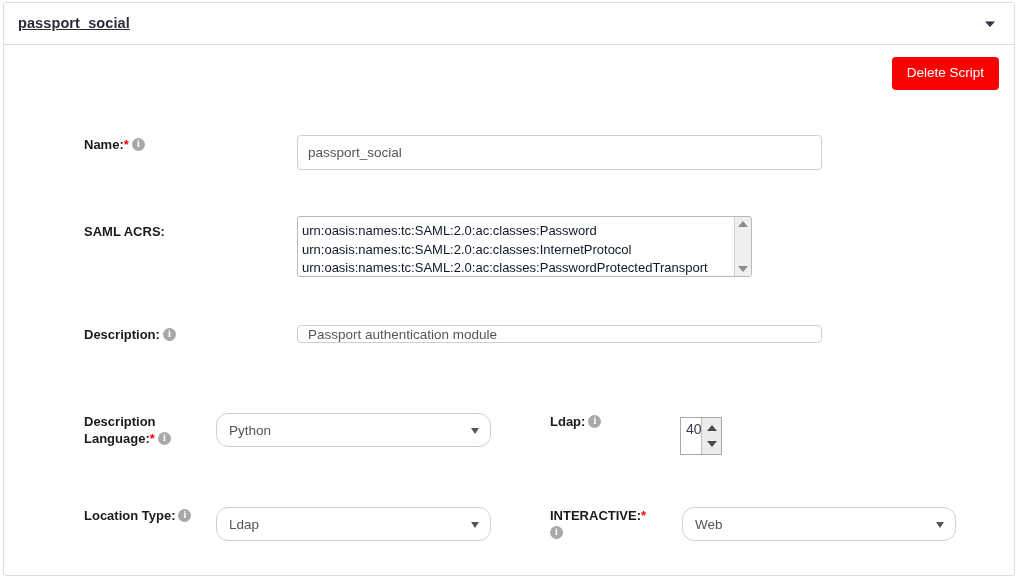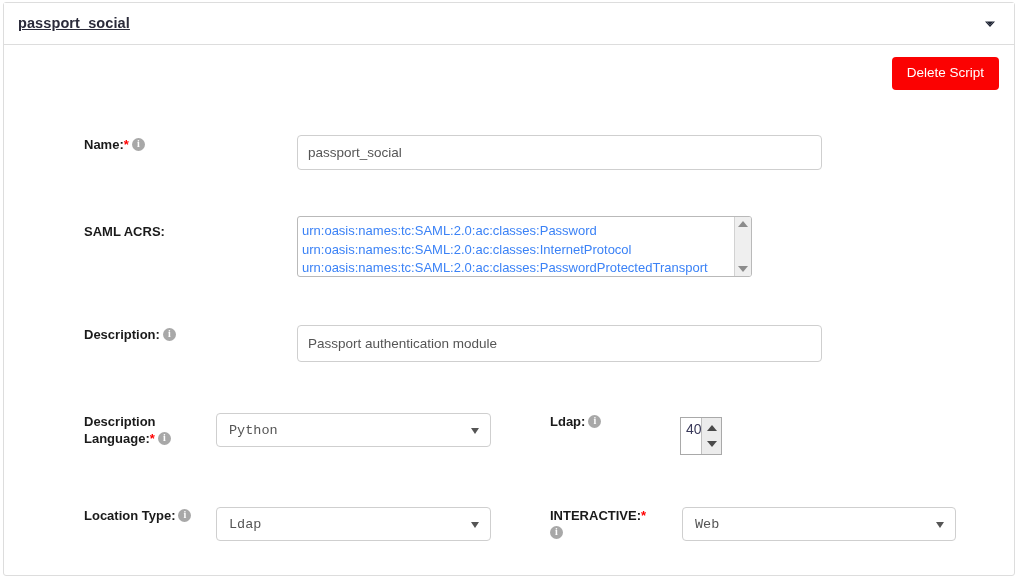--- a/index.html
+++ b/index.html
@@ -147,21 +147,21 @@
     overflow: hidden;
   }
   .ta-text {
     position: absolute;
     left: 0; top: 0;
     right: 17px;
     bottom: 0;
     padding: 5px 2px 0 4px;
     font-family: "Liberation Sans", sans-serif;
     font-size: 13px;
-    color: #3b82f6;
+    color: #0f172a;
     line-height: 18.5px;
     white-space: nowrap;
     overflow: hidden;
   }
   .ta-scroll {
     position: absolute;
     right: 0; top: 0; bottom: 0;
     width: 16px;
     background: #efefef;
     border-left: 1px solid #d2d2d2;
@@ -181,23 +181,23 @@
   .ta-scroll .arr.dn {
     bottom: 4px;
     border-top: 6px solid #8c8c8c;
   }
 
   
   .sel {
     position: absolute;
     box-sizing: border-box;
     border: 1px solid #cfcfcf;
-    border-radius: 4px;
-    background: #ffffff;
-    font-family: Liberation Mono, monospace;
+    border-radius: 12px;
+    background: #ffffff;
+    font-family: Liberation Sans, sans-serif;
     font-size: 13.5px;
     color: #555555;
     cursor: pointer;
   }
   .sel .sel-val {
     position: absolute;
     left: 12px;
     top: 50%;
     transform: translateY(-50%);
     color: #555555;
@@ -292,21 +292,21 @@
         </div>
         <div class="ta-scroll">
           <span class="arr up"></span>
           <span class="arr dn"></span>
         </div>
       </div>
     </div>
 
     <div class="form-row" style="top:0;">
       <span class="lbl" style="left:80px; top:281px;"><span>Description:</span><span class="info-icon"></span></span>
-      <input class="txt" style="left: 293px; top: 280px; width: 525px; height: 37px;" value="Passport authentication module">
+      <input class="txt" style="left: 293px; top: 280px; width: 525px; height: 18px;" value="Passport authentication module">
     </div>
 
     <div class="form-row" style="top:0;">
       <span class="lbl" style="left:80px; top:368px; width:120px;"><span>Description</span><br><span>Language:</span><span class="req">*</span><span class="info-icon"></span></span>
       <div class="sel" style="left:212px; top:368px; width:275px; height:34px;">
         <span class="sel-val">Python</span>
         <span class="caret"></span>
       </div>
 
       <span class="lbl" style="left:546px; top:368px;"><span>Ldap:</span><span class="info-icon"></span></span>

